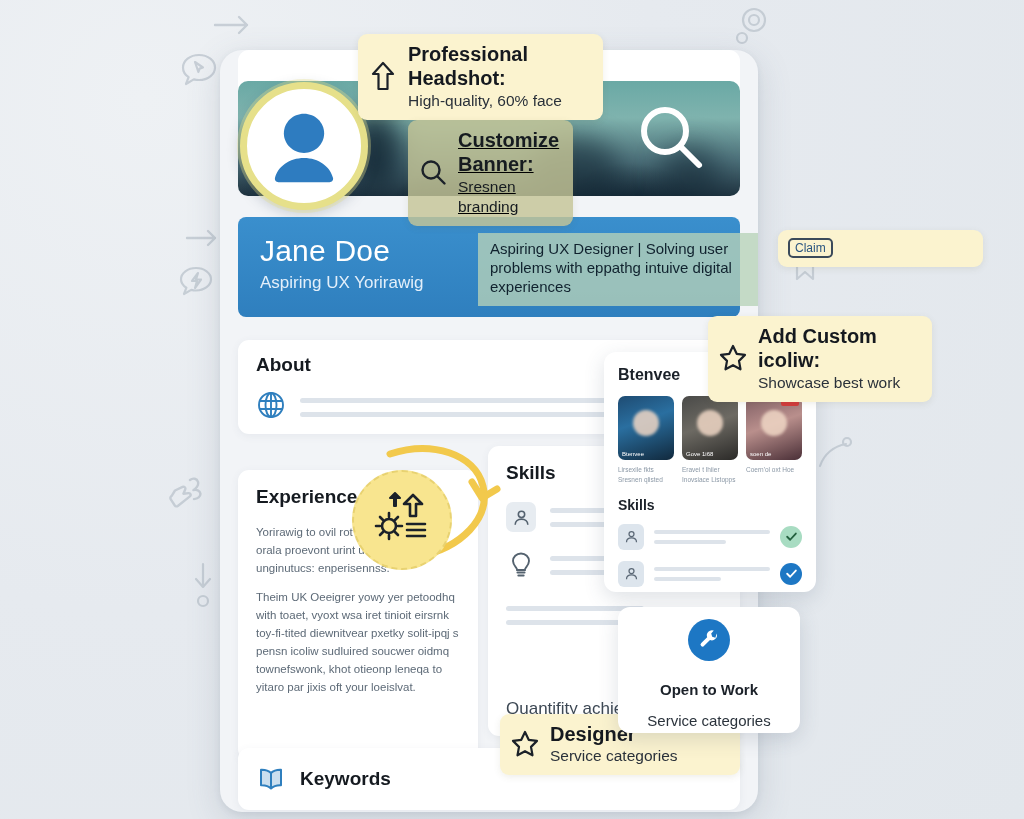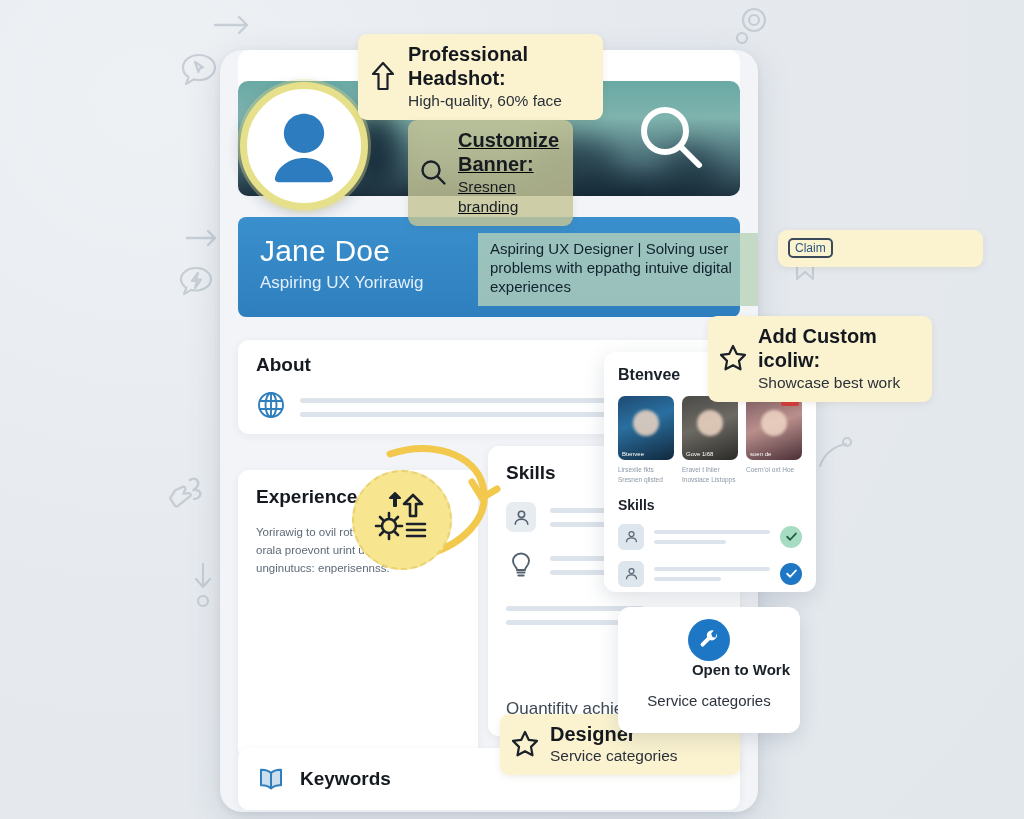--- a/index.html
+++ b/index.html
@@ -212,21 +212,21 @@
     box-shadow: 0 6px 20px rgba(60,80,100,.17);
     padding: 12px 10px; text-align: center;
     z-index: 9;
   }
   .wrench-badge {
     width: 42px; height: 42px; border-radius: 50%;
     background: #1d77c4; color: #fff;
     display: flex; align-items: center; justify-content: center;
     margin: 0 auto;
   }
-  .otw-title { font-size: 15px; font-weight: 700; color: #1b2129; margin-top: 0; text-align: right; }
+  .otw-title { font-size: 15px; font-weight: 700; color: #1b2129; margin-top: 20px; }
   .otw-sub { font-size: 15px; color: #2b333c; margin-top: 14px; }
 
   
   .tip {
     position: absolute;
     background: #fbf3cf;
     border-radius: 9px;
     padding: 8px 14px 9px 10px;
     display: flex; align-items: center; gap: 10px;
     box-shadow: 0 2px 7px rgba(90,90,50,.10);
@@ -380,20 +380,21 @@
             <div class="ghost-line" style="width:88%"></div>
             <div class="ghost-line" style="width:99%;margin-bottom:0"></div>
           </div>
         </div>
       </div>
 
       <div class="card" id="exp-card">
         <div class="card-title">Experience</div>
         <div class="exp-body">
           <p>Yorirawig to ovil rot iv.m rorrn awn oiu orala proevont urint und olnjvow urd unginutucs: enperisennss.</p>
+          <p>Theim UK Oeeigrer yowy yer petoodhq with toaet, vyoxt wsa iret tinioit eirsrnk toy-fi-tited diewnitvear pxetky solit-ipqj s pensn icoliw sudluired soucwer oidmq townefswonk, khot otieonp leneqa to yitaro par jixis oft your loeislvat.</p>
         </div>
       </div>
 
       <div class="card" id="skills-card">
         <div class="card-title">Skills</div>
 
         <div class="skill-row">
           <span class="skill-icon boxed">
             <svg width="19" height="19" viewBox="0 0 24 24" fill="none" stroke="currentColor" stroke-width="2">
               <circle cx="12" cy="8" r="4"></circle>

